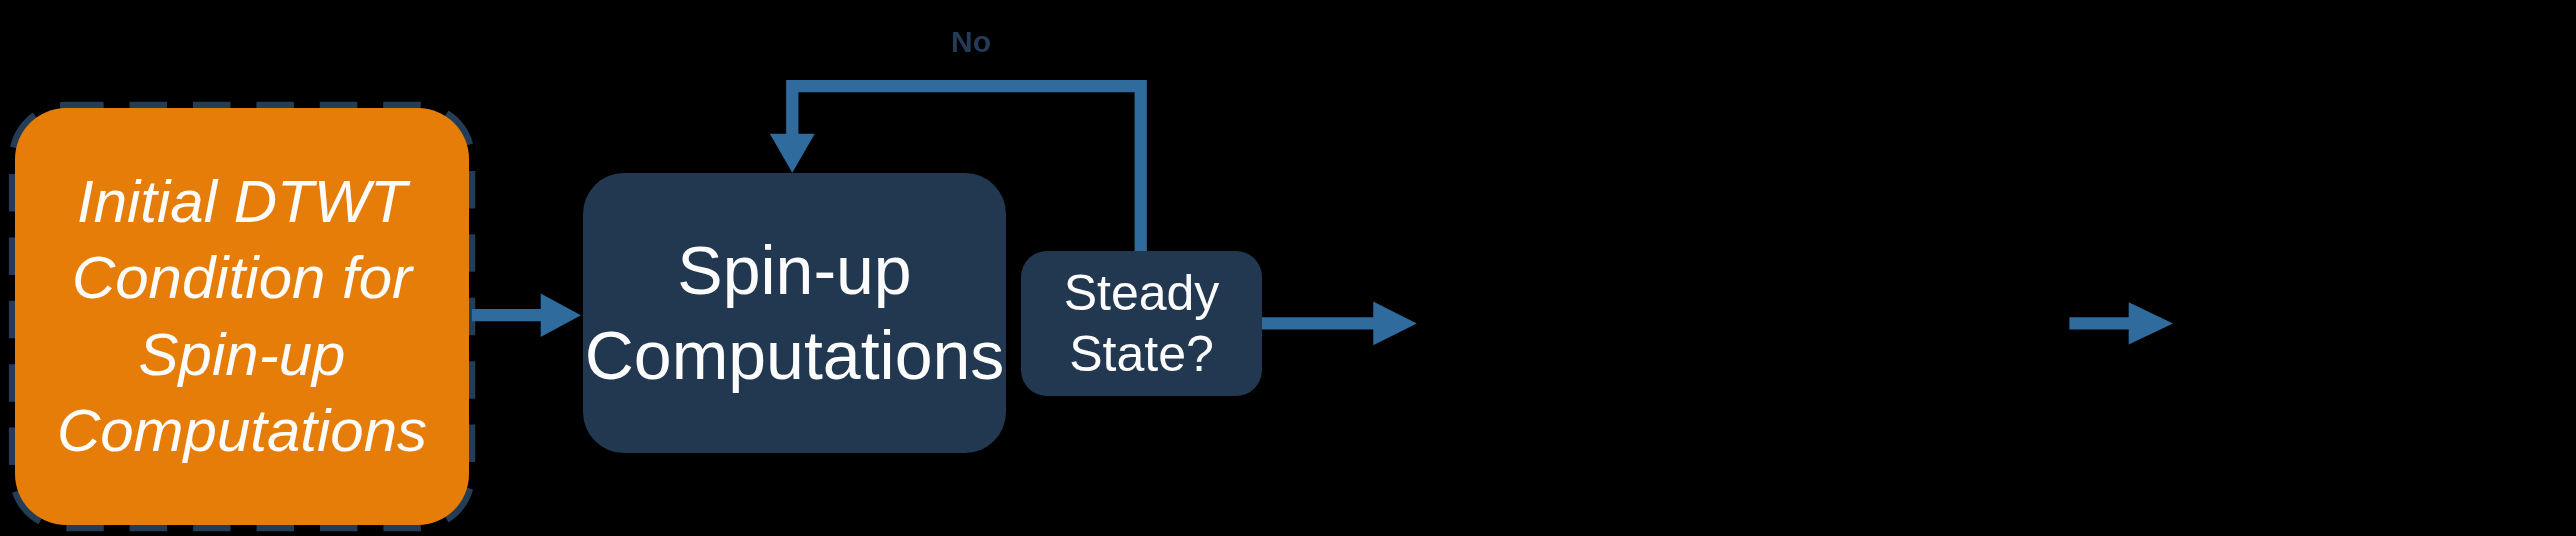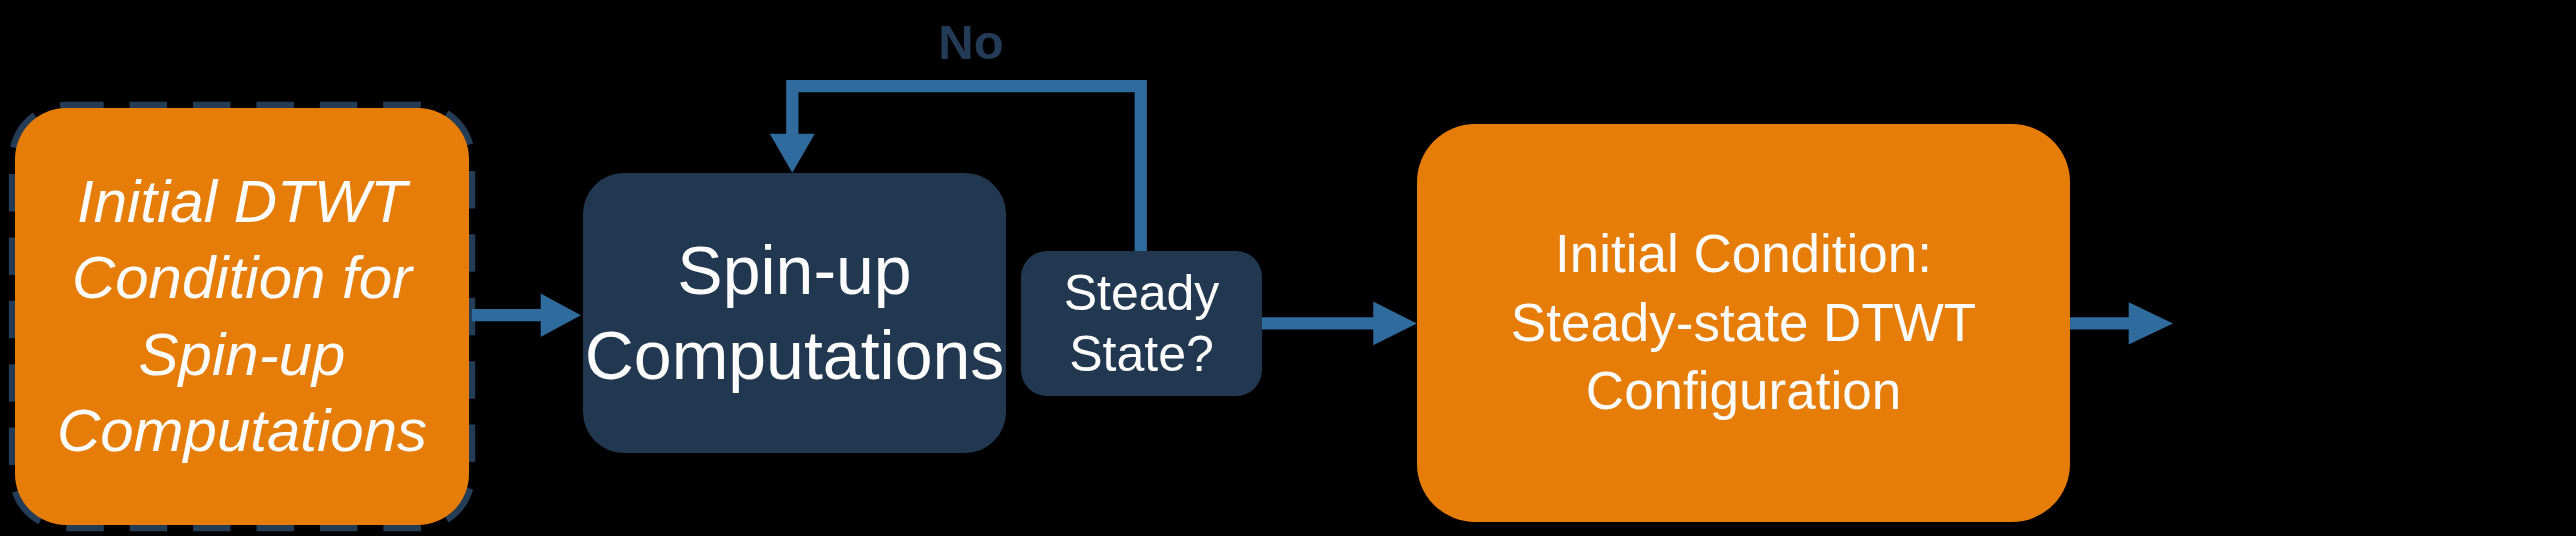--- a/index.html
+++ b/index.html
@@ -70,21 +70,21 @@
         font-size: 53px;  line-height: 1.30; }
   #n5 { left: 2175px; top: 183px; width: 389px; height: 281px; border-radius: 41px;
         font-size: 55px;  line-height: 1.27; }
 
   .edge-label {
     position: absolute;
     display: flex;
     align-items: center;
     justify-content: center;
     font-weight: bold;
-    font-size: 49px;
+    font-size: 30px;
     color: var(--edge_label);
     text-align: center;
   }
   #lbl-no  { left: 903px; top: 13.6px;  width: 136px; height: 57px; }
   #lbl-yes { left: 1253px; top: 236px; width: 136px; height: 57px; }
 </style>
 </head>
 <body>
 
 <div id="canvas">
@@ -124,24 +124,19 @@
   <div class="node navy" id="n2">
     <div class="label">Spin-up
 Computations</div>
   </div>
 
   <div class="node navy" id="n3">
     <div class="label">Steady
 State?</div>
   </div>
 
-  <div class="node orange" id="n4">
-    <div class="label">Initial Condition:
-Steady-state DTWT
-Configuration</div>
-  </div>
 
 
   <div class="edge-label" id="lbl-no">No</div>
 
 
 </div>
 
 
 </body></html>

